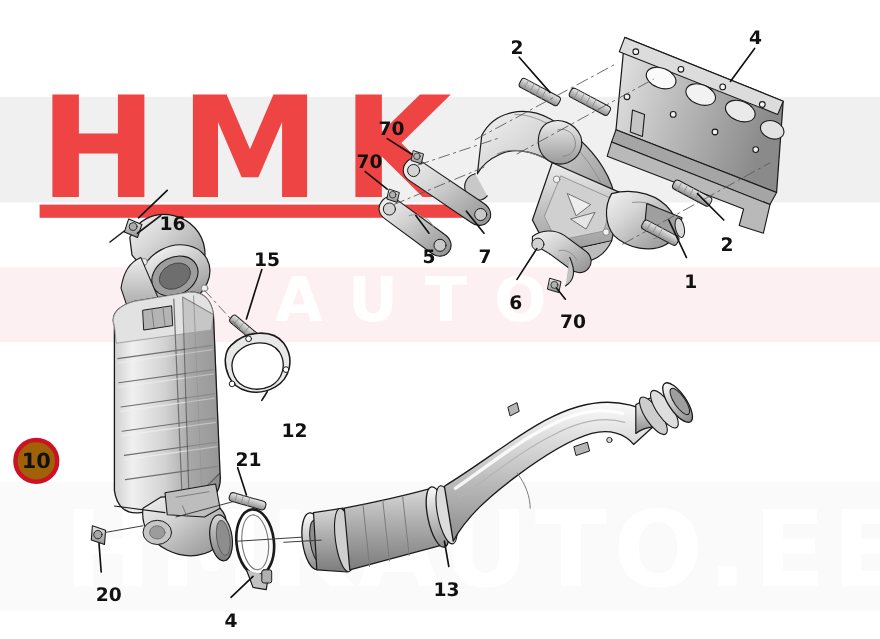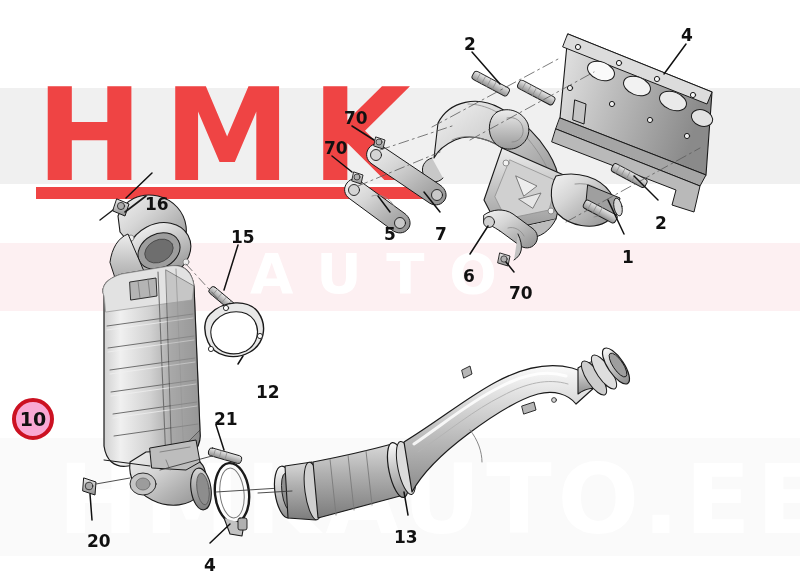--- a/index.html
+++ b/index.html
@@ -68,21 +68,21 @@
     user-select:none;
   }
 
   
   .hl-callout{
     position:absolute;
     width:42px;height:42px;
     border-radius:50%;
     box-sizing:border-box;
     border:4px solid #cc1122;
-    background:#f9a8d4;
+    background:#a16207;
     display:flex;
     align-items:center;
     justify-content:center;
     font-family:"DejaVu Sans", sans-serif;
     font-weight:700;
     font-size:19px;
     color:#111111;
   }
 </style>
 </head>

